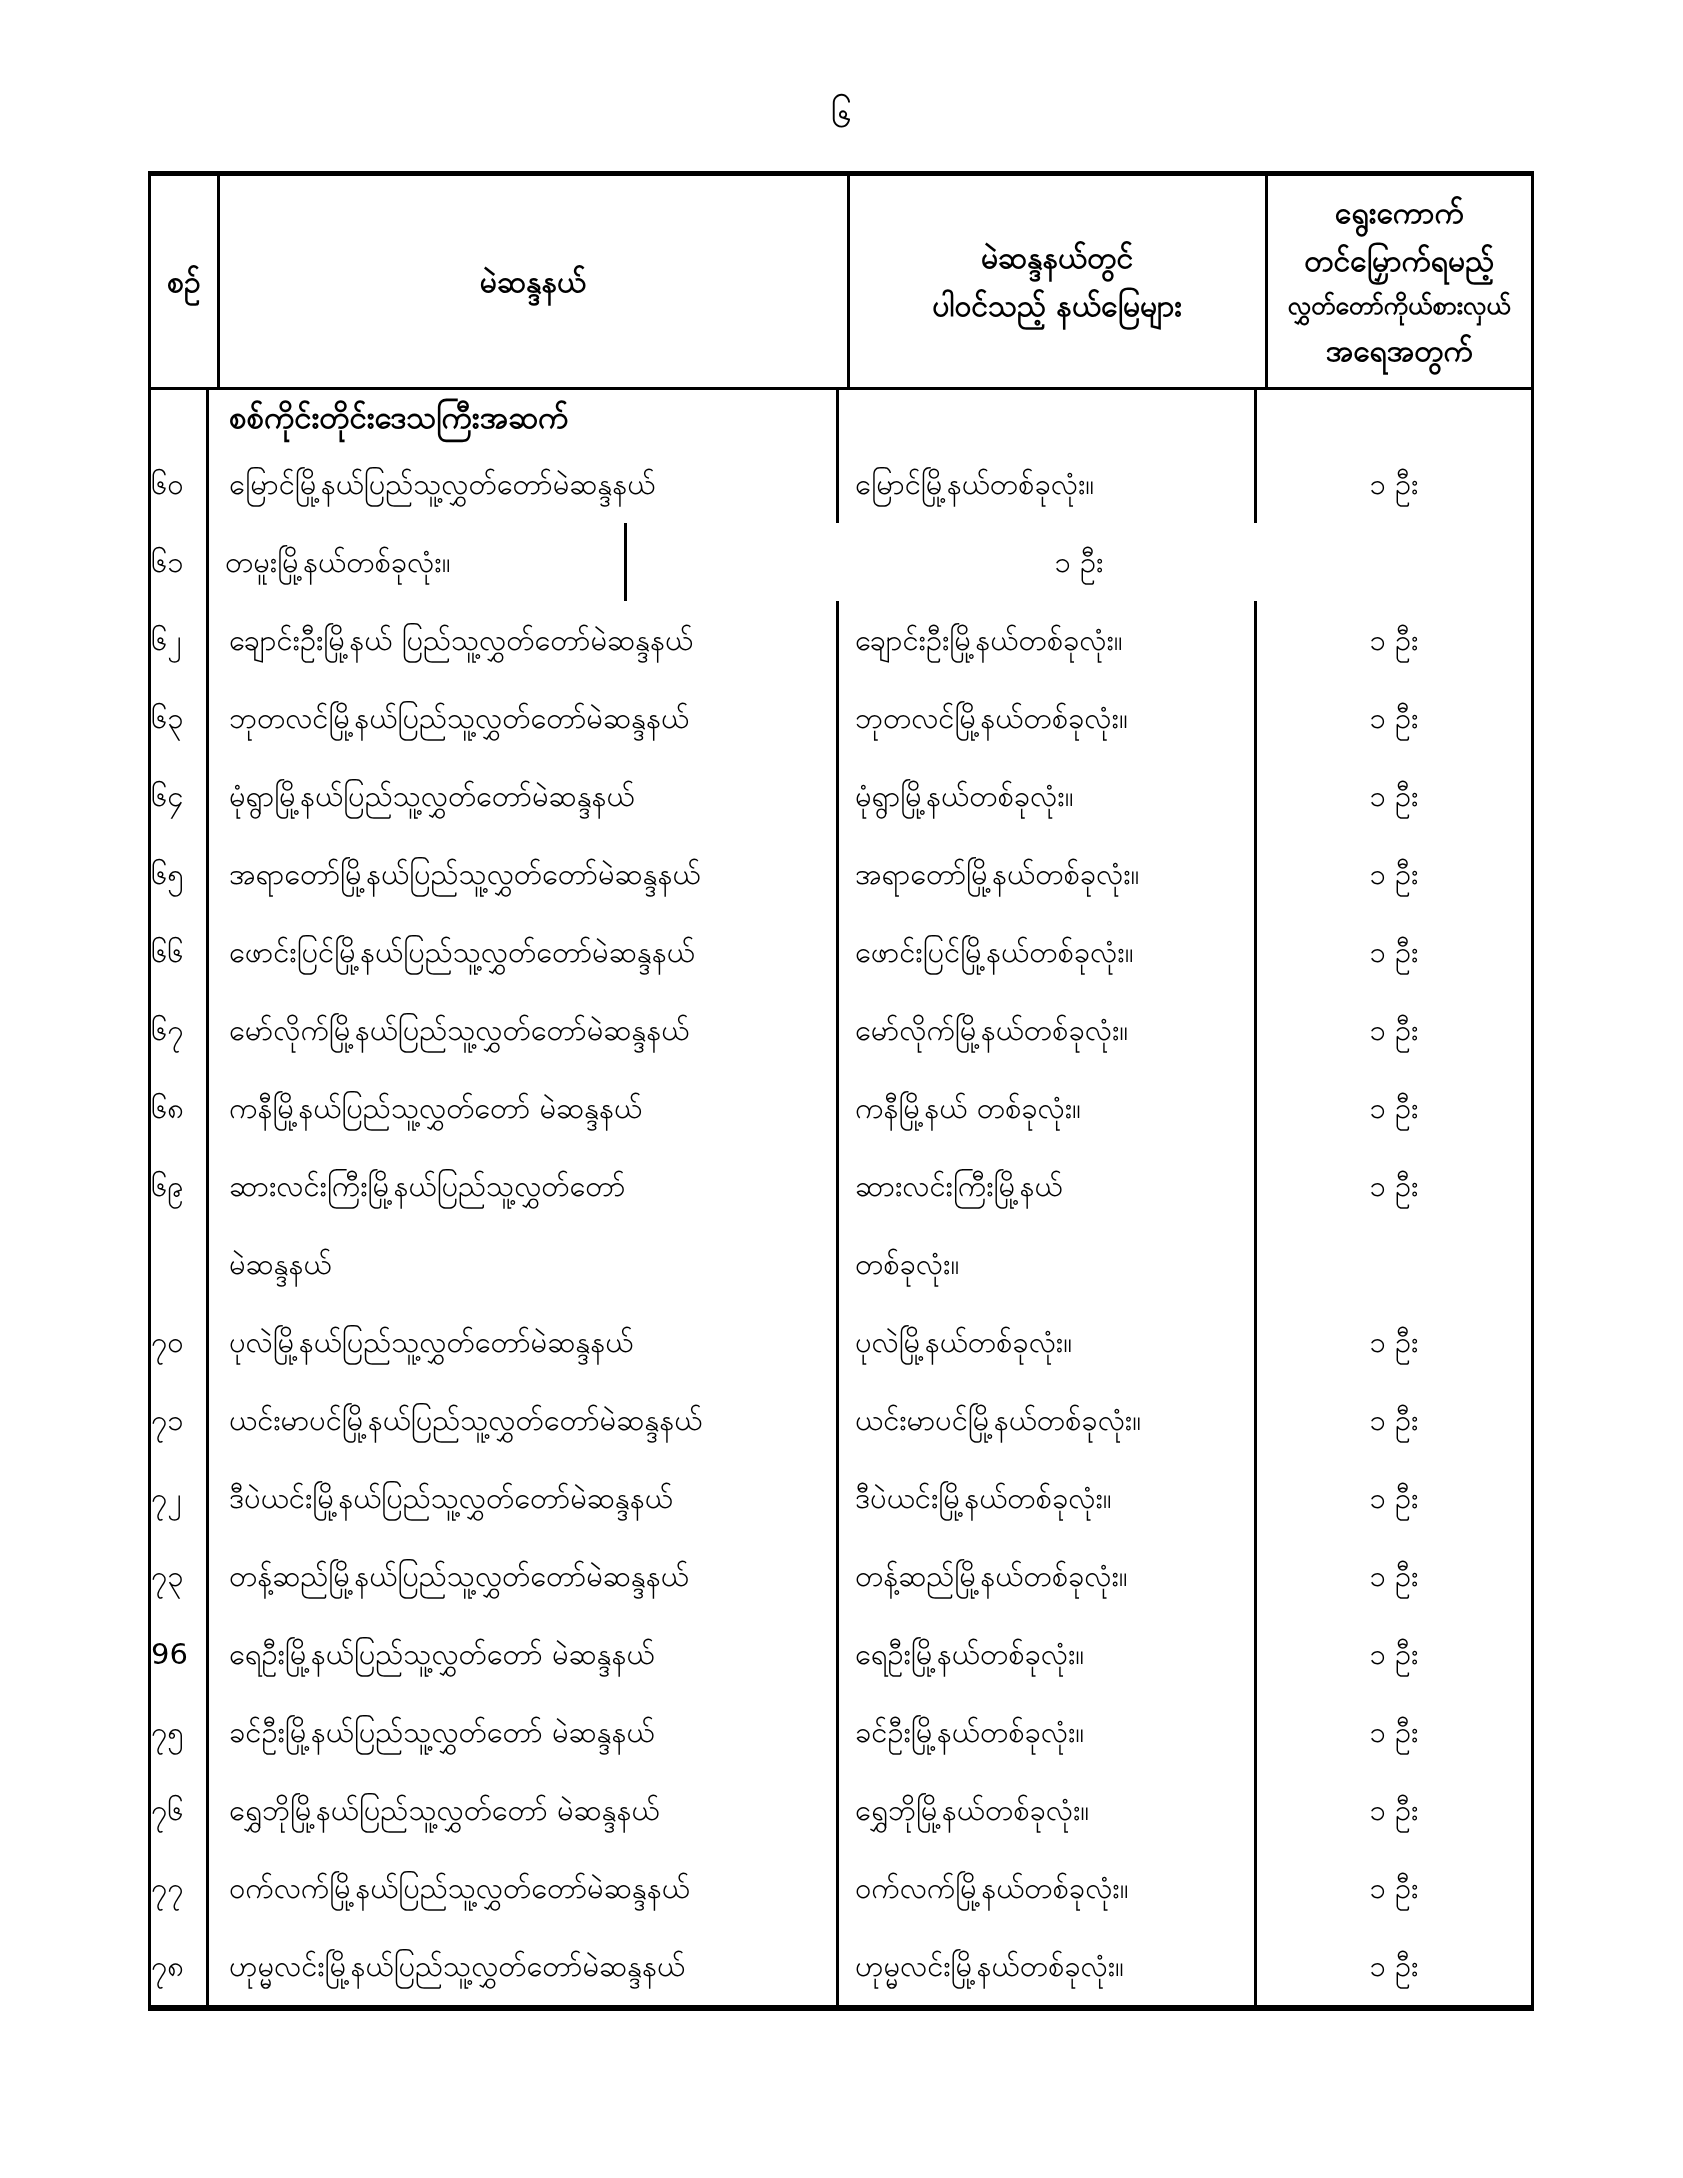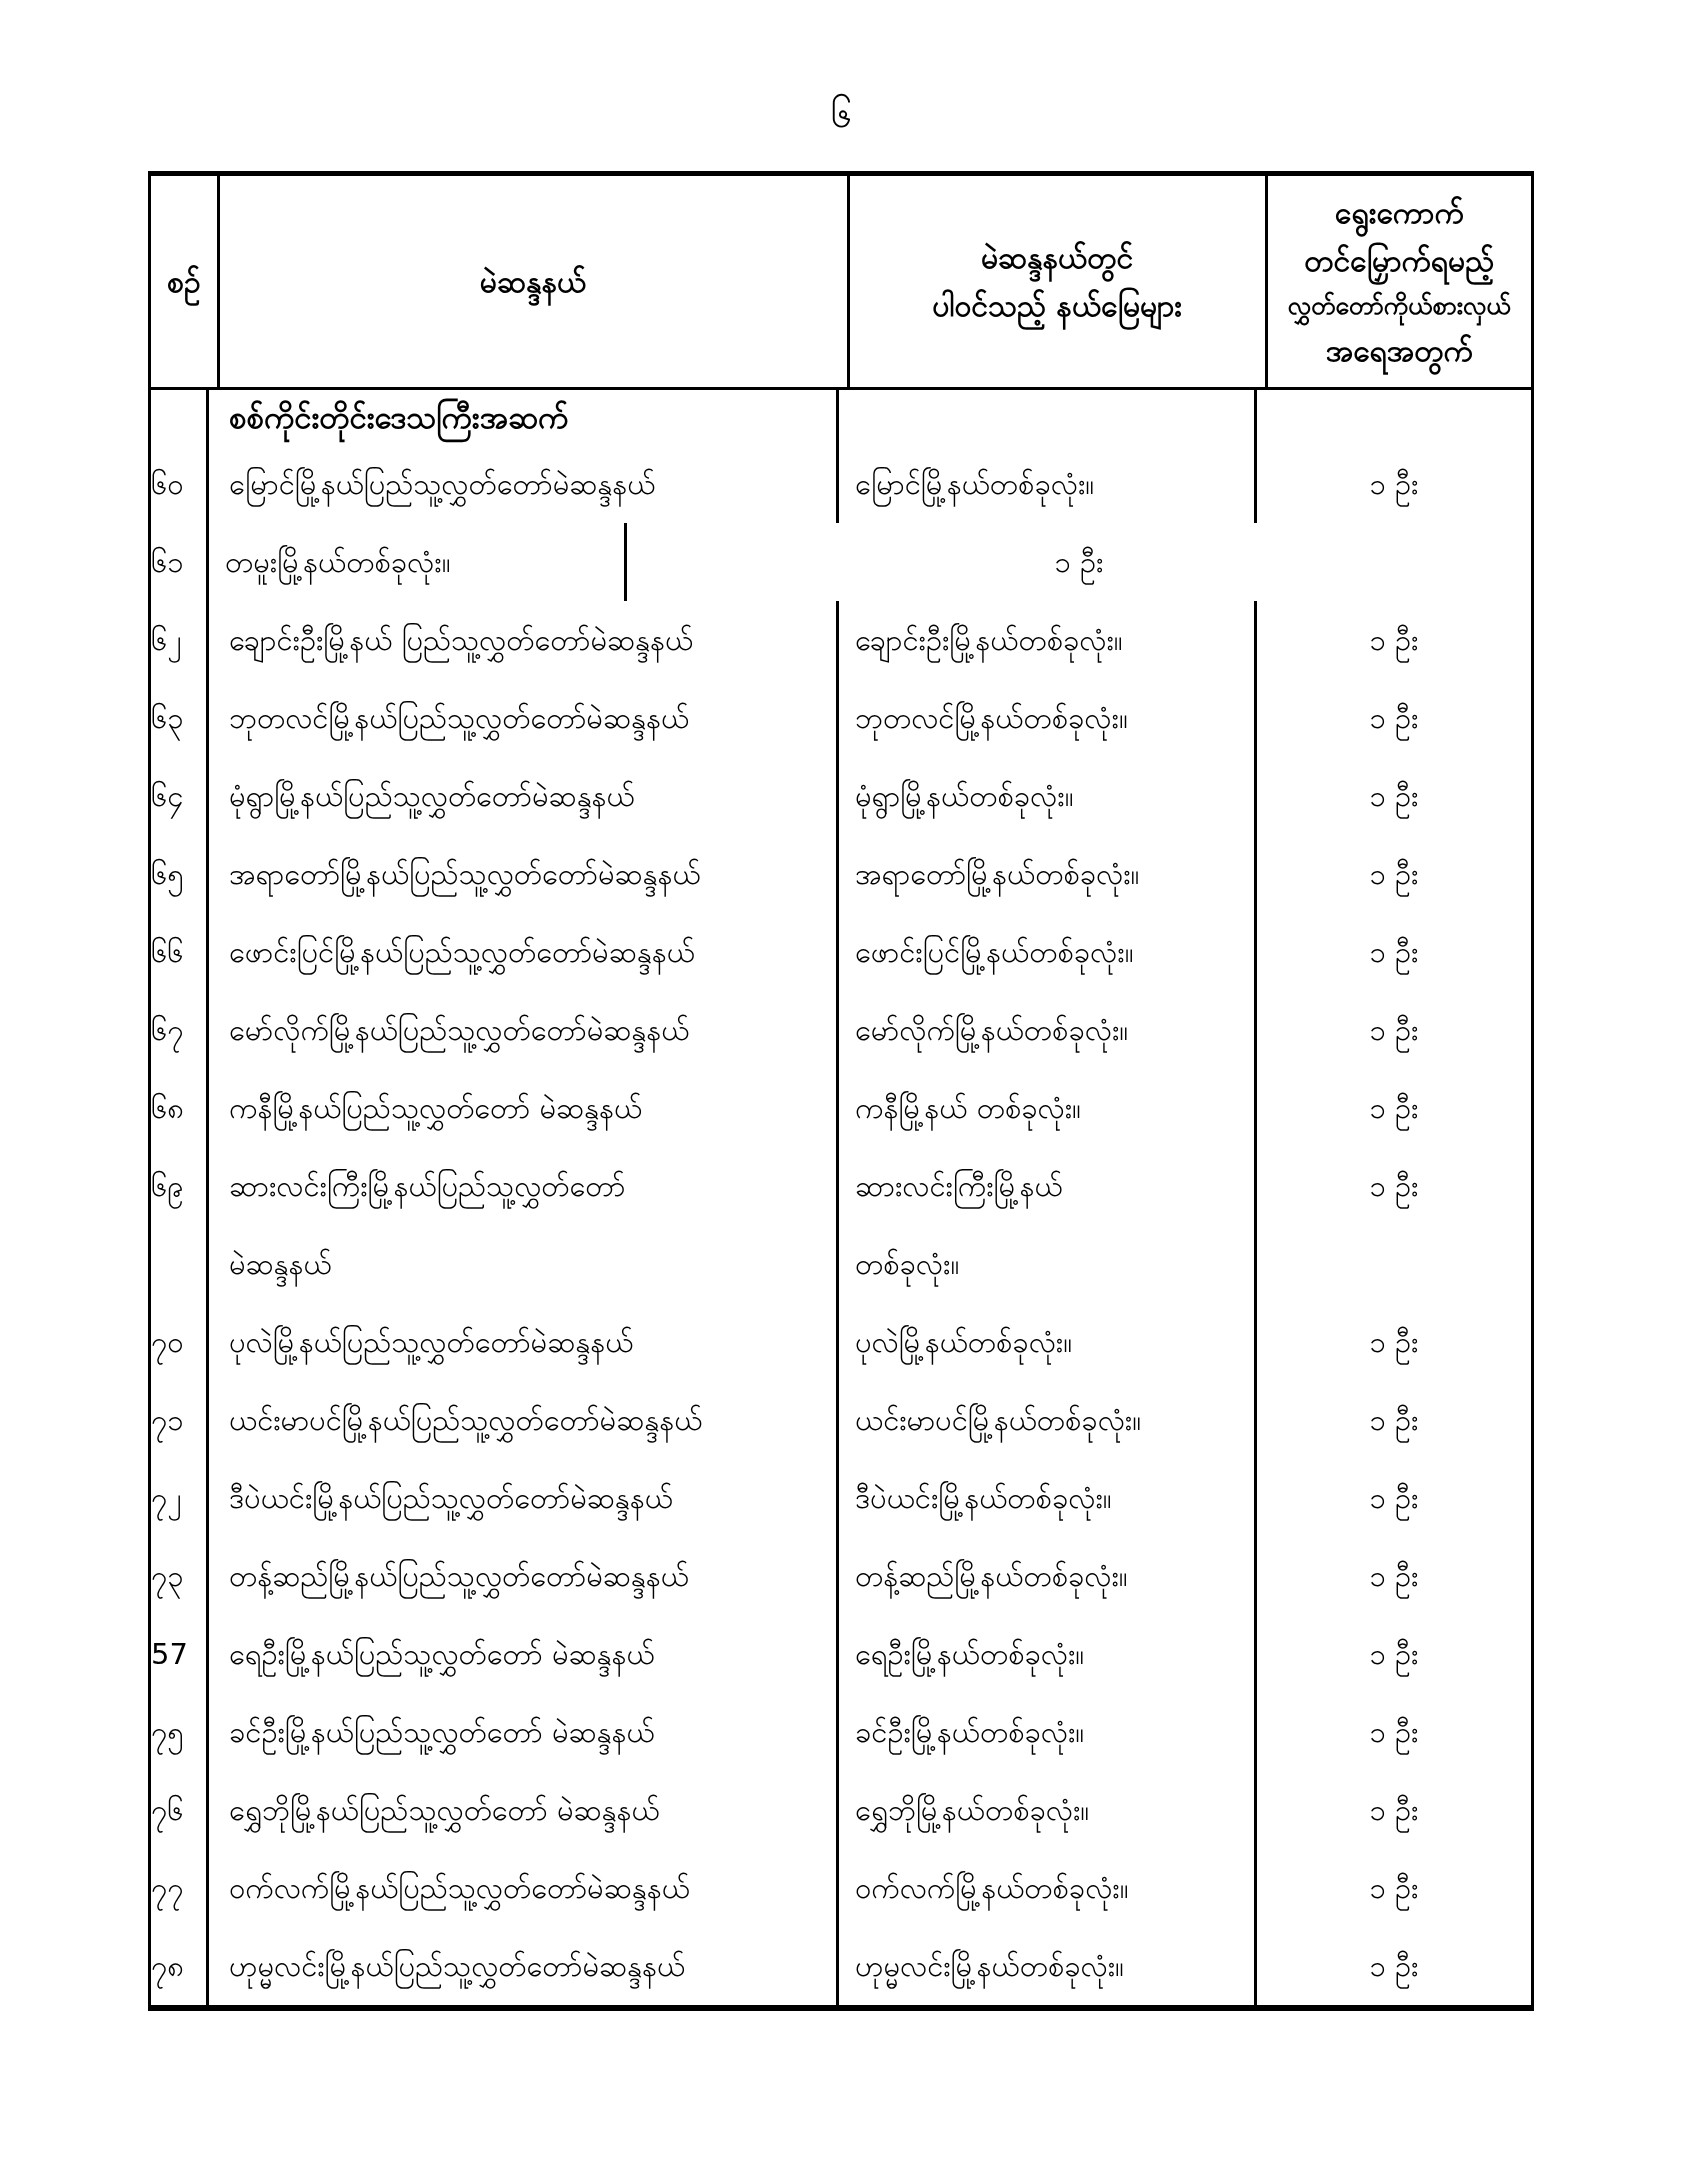--- a/index.html
+++ b/index.html
@@ -325,21 +325,21 @@
     <div class="cell c3">
       <div class="line">တန့်ဆည်မြို့နယ်တစ်ခုလုံး။</div>
       <div class="line"></div>
     </div>
     <div class="cell c4">
       <div class="line">၁ ဦး</div>
     </div>
   </div>
         <div class="row trow">
     <div class="cell c1">
-      <div class="line">57</div>
+      <div class="line">96</div>
     </div>
     <div class="cell c2">
       <div class="line">ရေဦးမြို့နယ်ပြည်သူ့လွှတ်တော် မဲဆန္ဒနယ်</div>
       <div class="line"></div>
     </div>
     <div class="cell c3">
       <div class="line">ရေဦးမြို့နယ်တစ်ခုလုံး။</div>
       <div class="line"></div>
     </div>
     <div class="cell c4">

